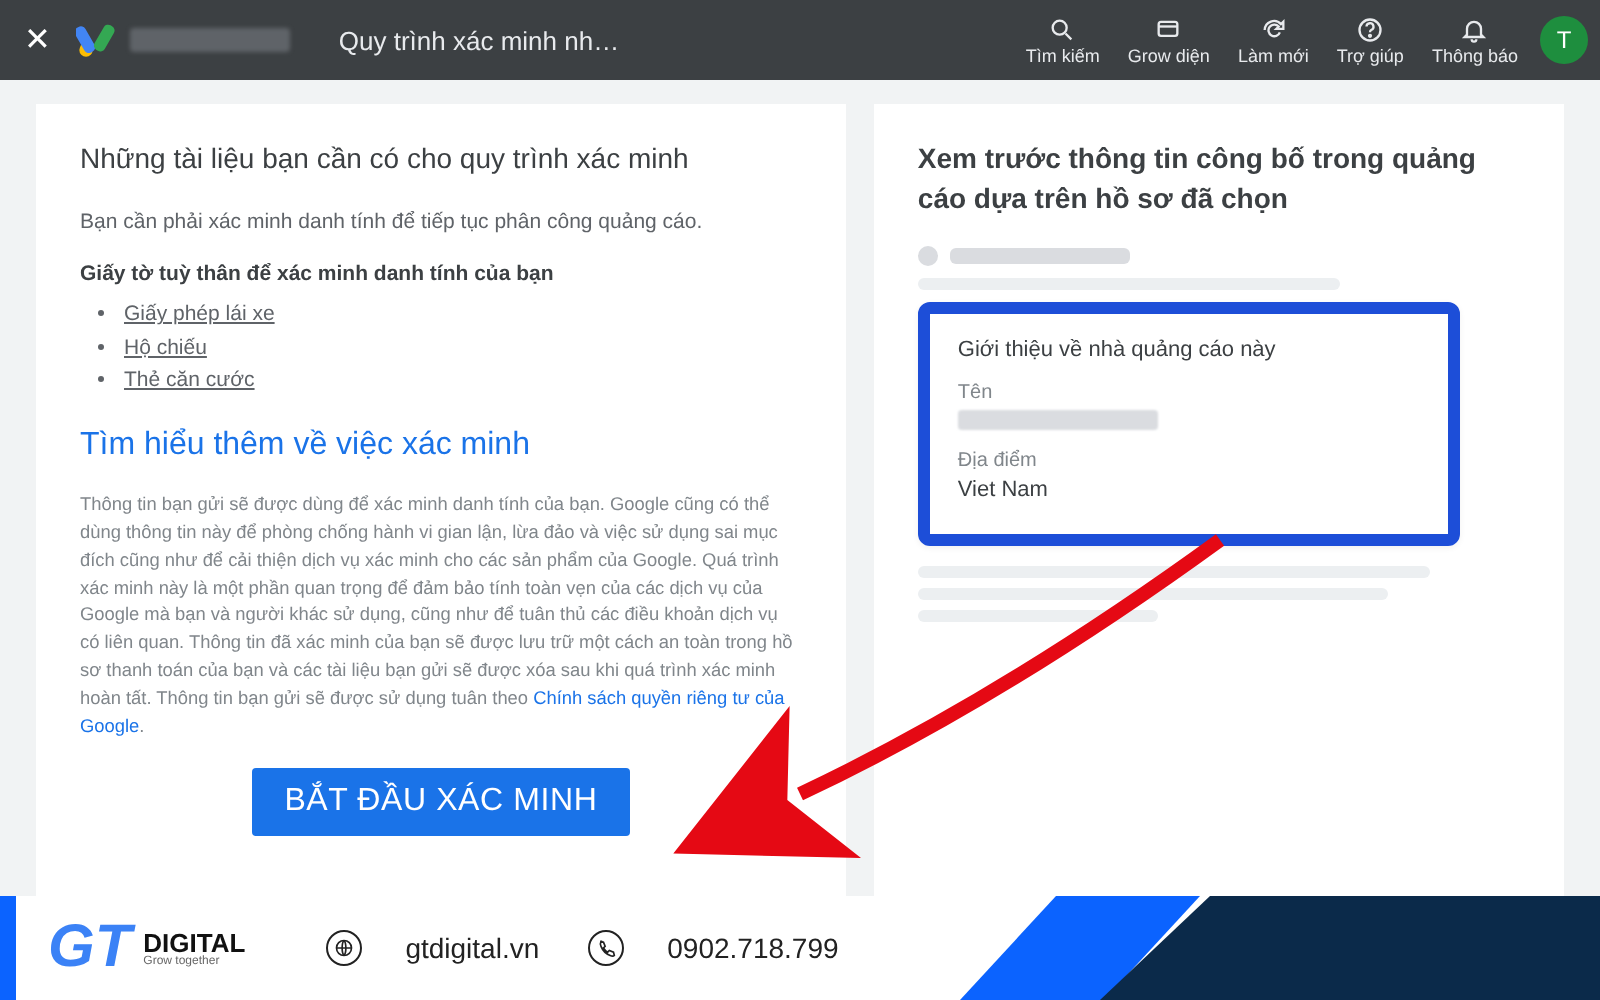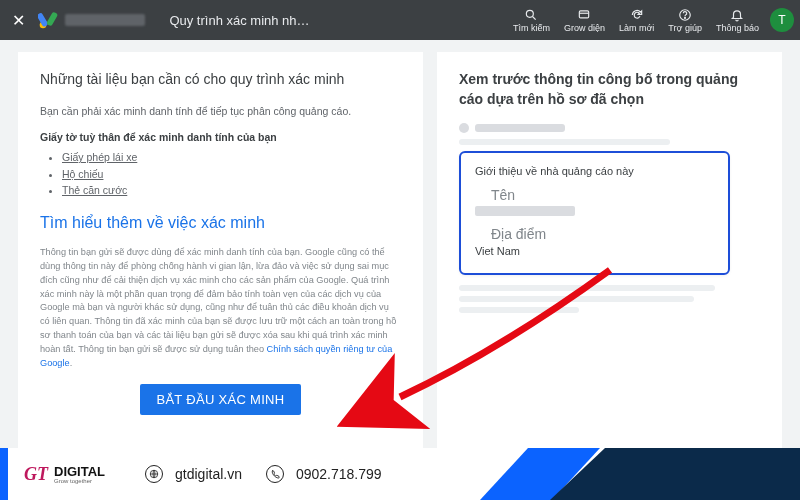--- a/index.html
+++ b/index.html
@@ -26,46 +26,46 @@
 
   .card-left h2 { font-size: 14px; font-weight: 400; color: #3c4043; margin-bottom: 14px; line-height: 1.4; }
   .card-left .req { font-size: 10.5px; color: #5f6368; line-height: 1.5; margin-bottom: 12px; }
   .card-left .doc-title { font-size: 10.5px; font-weight: 700; color: #3c4043; margin-bottom: 6px; }
   .card-left ul { list-style: disc; padding-left: 22px; margin-bottom: 16px; }
   .card-left ul li { font-size: 10.5px; color: #5f6368; line-height: 1.55; text-decoration: underline; }
   .card-left .link1 { color: #1a73e8; font-size: 16px; display: inline-block; margin-bottom: 14px; cursor: pointer; }
   .card-left .fine { font-size: 9.2px; color: #80868b; line-height: 1.5; }
   .card-left .fine a { color: #1a73e8; cursor: pointer; }
   .cta-wrap { text-align: center; margin-top: 14px; }
-  .cta { background: #1a73e8; color: #fff; border: none; padding: 8px 16px; font-size: 13px; font-weight: 500; letter-spacing: .3px; cursor: pointer; border-radius: 2px; text-transform: uppercase;}
+  .cta { background: #1a73e8; color: #fff; border: none; padding: 8px 16px; font-size: 16px; font-weight: 500; letter-spacing: .3px; cursor: pointer; border-radius: 2px; text-transform: uppercase;}
 
   .card-right h2 { font-size: 14px; font-weight: 700; color: #3c4043; line-height: 1.4; margin-bottom: 14px; }
   .preview-head { display:flex; align-items:center; gap:6px; margin-bottom:6px;}
   .preview-head .dot { width:10px; height:10px; border-radius:50%; background:#dadce0;}
   .preview-head .bar { height:8px; background:#dadce0; border-radius:3px; width:90px;}
   .preview-line { height:6px; background:#eceff1; border-radius:3px; margin-bottom:5px; }
-  .popup { border:2px solid #1d4ed8; border-radius:6px; padding:12px 14px; margin:6px 0 10px 0; box-shadow:0 1px 3px rgba(0,0,0,.06); width: 90%;}
+  .popup { border:6px solid #1d4ed8; border-radius:6px; padding:12px 14px; margin:6px 0 10px 0; box-shadow:0 1px 3px rgba(0,0,0,.06); width: 90%;}
   .popup .pt { font-size:11px; font-weight:500; color:#3c4043; margin-bottom:10px;}
-  .popup .lbl { font-size:14px; color:#80868b; margin-bottom:3px;margin-left:16px;}
+  .popup .lbl { font-size:10px; color:#80868b; margin-bottom:3px;}
   .popup .valblur { width:100px; height:10px; background:#dadce0; border-radius:2px; filter:blur(.5px); margin-bottom:10px;}
   .popup .val { font-size:11px; color:#3c4043; font-weight:500; margin-bottom:4px;}
 
   
   .arrow-overlay { position:absolute; pointer-events:none; left:0; top:0; width:800px; height:500px; }
 
   
   .brand { position:absolute; bottom:0; left:0; width:800px; height:52px; background:#fff; display:flex; align-items:center; }
   .brand .accent { position:absolute; left:0; top:0; width:8px; height:52px; background:#0b63ff;}
   .brand .logo { margin-left:24px; display:flex; align-items:center; gap:6px;}
-  .brand .logo .g { font-size:18px; font-weight:700; font-style:italic; color:#be185d;font-family:Liberation Serif, serif;}
+  .brand .logo .g { font-size:30px; font-weight:700; font-style:italic; color:#3b82f6;}
   .brand .logo .sub { display:flex; flex-direction:column; line-height:1;}
   .brand .logo .sub .b { font-size:13px; font-weight:700; color:#111;}
   .brand .logo .sub .s { font-size:6px; color:#666;}
   .brand .info { display:flex; gap:24px; margin-left:40px;}
-  .brand .info .item { display:flex; align-items:center; gap:12px; font-size:14px; color:#222;justify-content:flex-end;}
+  .brand .info .item { display:flex; align-items:center; gap:22px; font-size:14px; color:#222;justify-content:flex-end;}
   .brand .info .ico { width:18px; height:18px; border:1.5px solid #222; border-radius:50%; display:flex; align-items:center; justify-content:center;}
   .brand .info .ico svg { width:10px; height:10px;}
   .triwrap { position:absolute; right:0; top:0; height:52px; width:340px;}
   .tshape1 { position:absolute; right:0; top:0; width:250px; height:52px; background:#0b2a4a; clip-path: polygon(22% 0, 100% 0, 100% 100%, 0 100%);}
   .tshape2 { position:absolute; right:200px; top:0; width:120px; height:52px; background:#0b63ff; clip-path: polygon(40% 0, 100% 0, 60% 100%, 0 100%);}
 </style>
 </head>
 <body>
 
 <div class="topbar">

